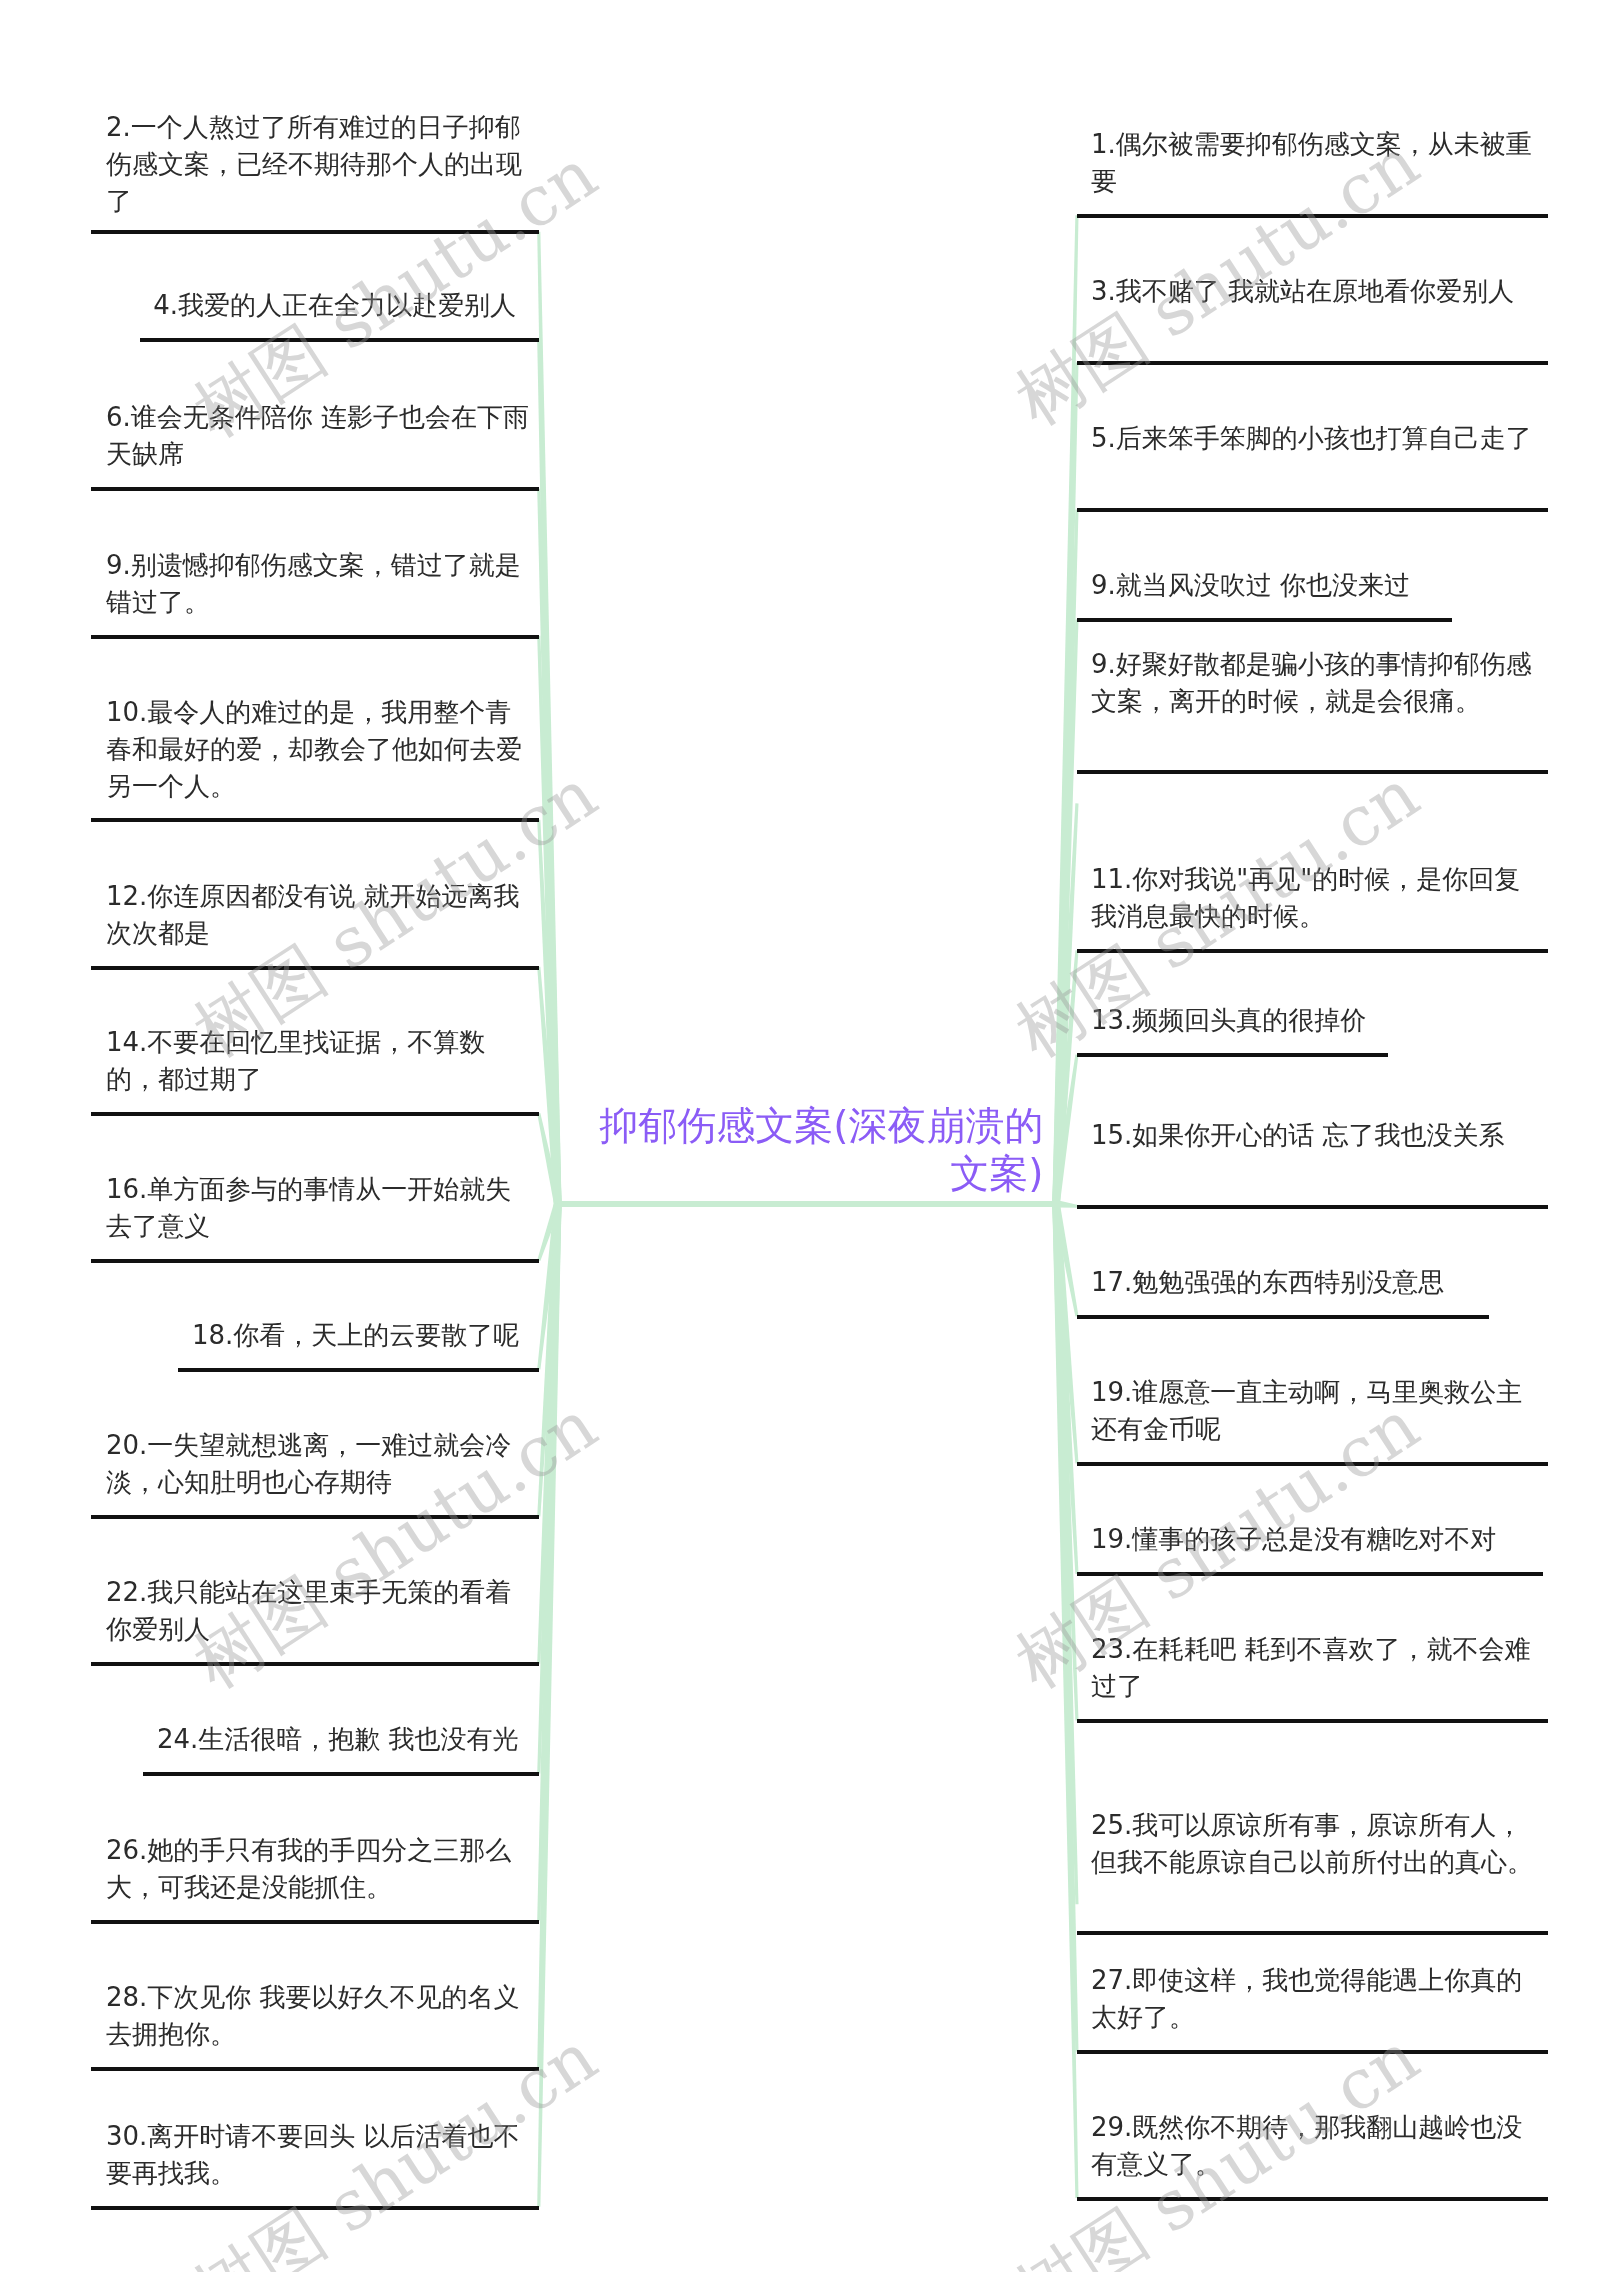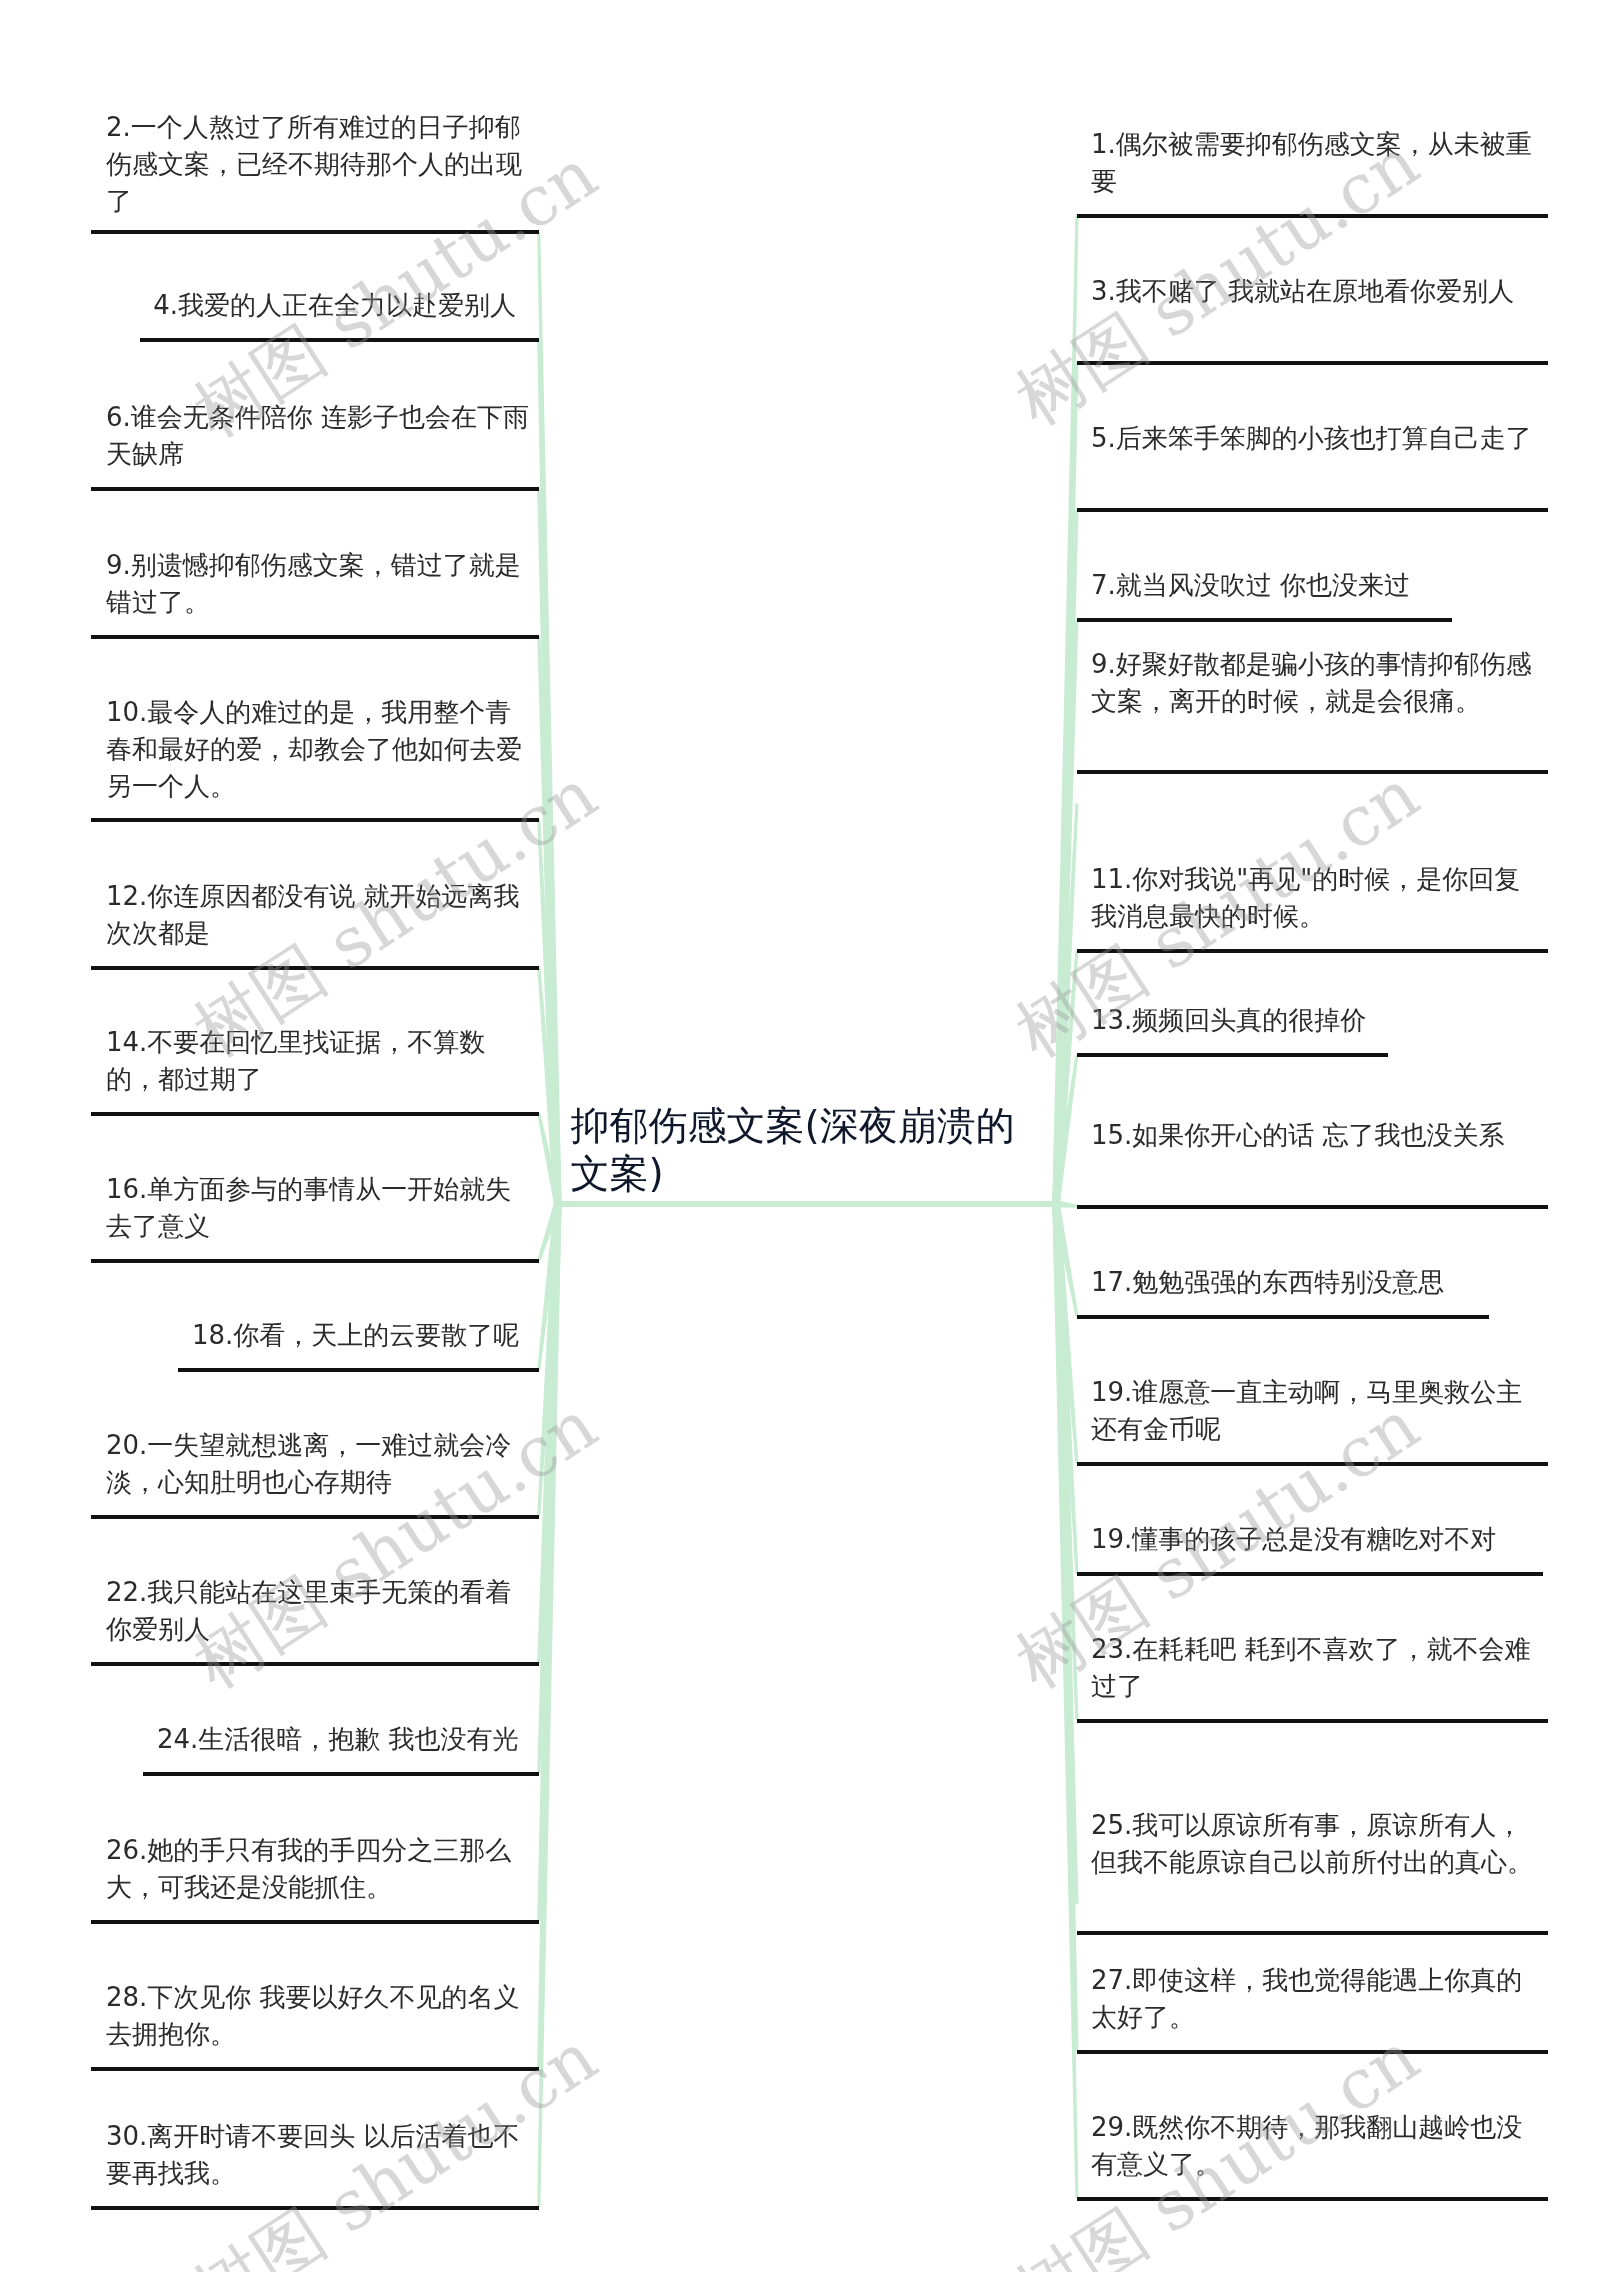--- a/index.html
+++ b/index.html
@@ -6,22 +6,22 @@
   body { width: 1617px; height: 2273px; position: relative; overflow: hidden;
          font-family: "DejaVu Sans", "Liberation Sans", sans-serif; color: #2b2b2b; }
   #connectors { position: absolute; left: 0; top: 0; width: 1617px; height: 2273px; z-index: 1; }
   .node { position: absolute; box-sizing: border-box; border-bottom: 4.4px solid #111111;
           font-size: 26px; line-height: 37px; padding: 0 6.3px 14px 15px; z-index: 2;
           white-space: normal; word-break: break-all; }
   .node.left { }
   .node.right { padding-left: 14px; }
   .node.single { white-space: nowrap; }
   .root { position: absolute; left: 558px; width: 498px; top: 1102px; height: 101px;
-          box-sizing: border-box; text-align: left; font-size: 39px; line-height: 48px;
-          color: #0f172a; z-index: 2; padding: 0 12.6px; }
+          box-sizing: border-box; text-align: right; font-size: 39px; line-height: 48px;
+          color: #8b5cf6; z-index: 2; padding: 0 12.6px; }
   .root-line { position: absolute; left: 558px; width: 498px; top: 1201px; height: 5.7px;
                background: #c8ecd2; z-index: 1; }
   .watermark { position: absolute; font-family: "DejaVu Serif", "Liberation Serif", serif;
                font-size: 69px; color: rgba(150,150,150,0.38); transform: rotate(-33deg);
                transform-origin: left bottom; white-space: nowrap; z-index: 3; pointer-events: none; }
 </style>
 </head>
 <body>
 
 <svg id="connectors" xmlns="http://www.w3.org/2000/svg" width="1617" height="2273" viewBox="0 0 2560 3597">
@@ -93,21 +93,21 @@
 <div class="node left" style="left:91px; width:448px; top:2118px; height:92px;">
   <span>30.离开时请不要回头 以后活着也不要再找我。</span></div>
 
 <div class="node right" style="left:1077px; width:471px; top:126px; height:92px;">
   <span>1.偶尔被需要抑郁伤感文案，从未被重要</span></div>
 <div class="node right" style="left:1077px; width:471px; top:273px; height:92px;">
   <span>3.我不赌了 我就站在原地看你爱别人</span></div>
 <div class="node right" style="left:1077px; width:471px; top:420px; height:92px;">
   <span>5.后来笨手笨脚的小孩也打算自己走了</span></div>
 <div class="node right single" style="left:1077px; width:375px; top:567px; height:55px;">
-  <span>7.就当风没吹过 你也没来过</span></div>
+  <span>9.就当风没吹过 你也没来过</span></div>
 <div class="node right" style="left:1077px; width:471px; top:646px; height:128px;">
   <span>9.好聚好散都是骗小孩的事情抑郁伤感文案，离开的时候，就是会很痛。</span></div>
 <div class="node right" style="left:1077px; width:471px; top:861px; height:92px;">
   <span>11.你对我说"再见"的时候，是你回复我消息最快的时候。</span></div>
 <div class="node right single" style="left:1077px; width:311px; top:1002px; height:55px;">
   <span>13.频频回头真的很掉价</span></div>
 <div class="node right" style="left:1077px; width:471px; top:1117px; height:92px;">
   <span>15.如果你开心的话 忘了我也没关系</span></div>
 <div class="node right single" style="left:1077px; width:412px; top:1264px; height:55px;">
   <span>17.勉勉强强的东西特别没意思</span></div>

